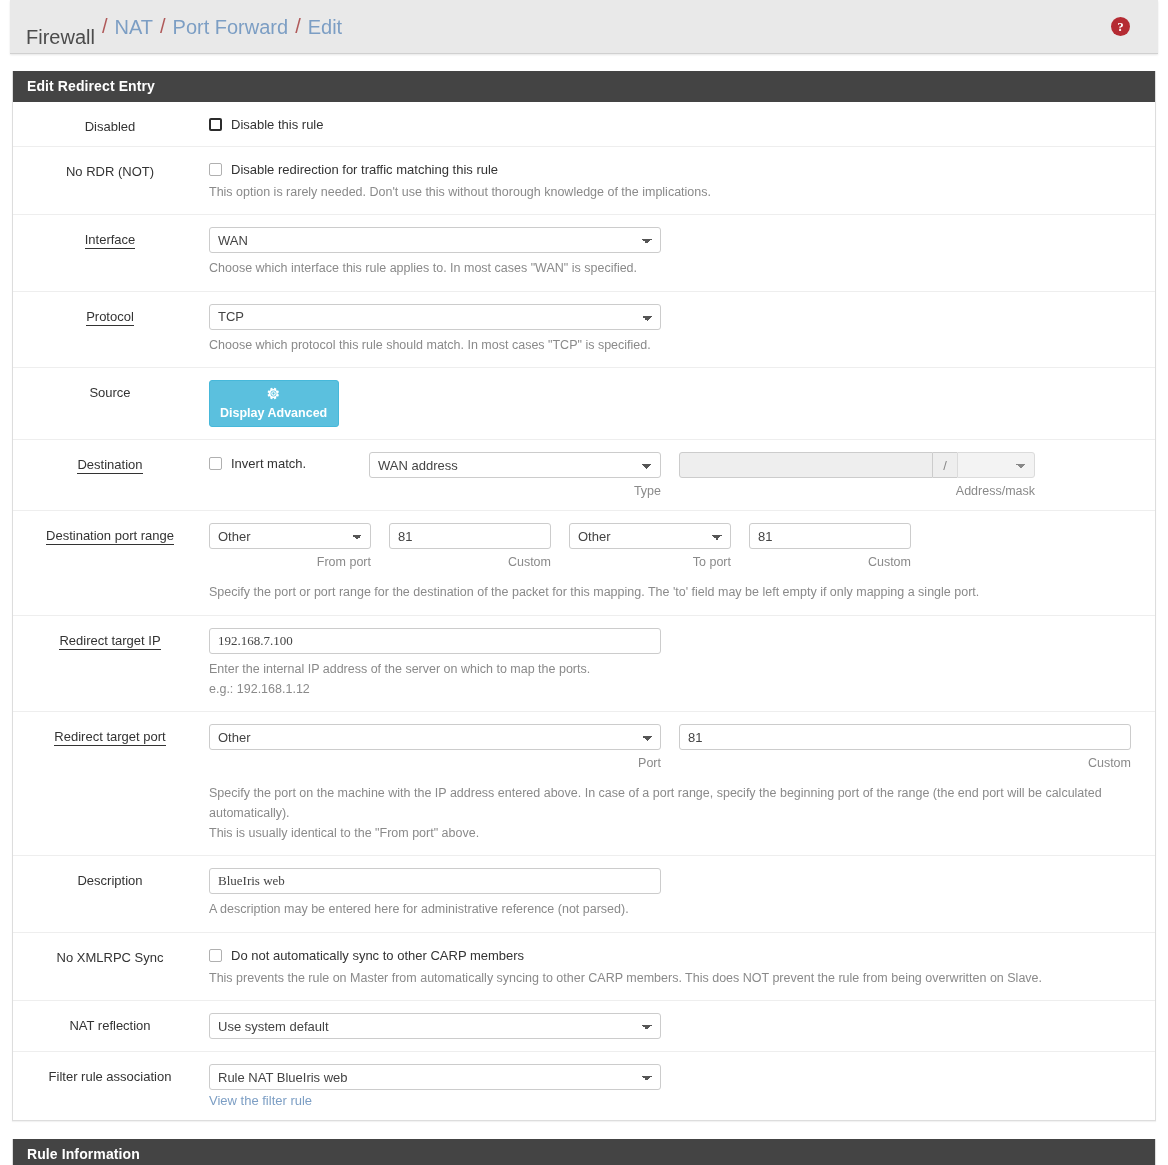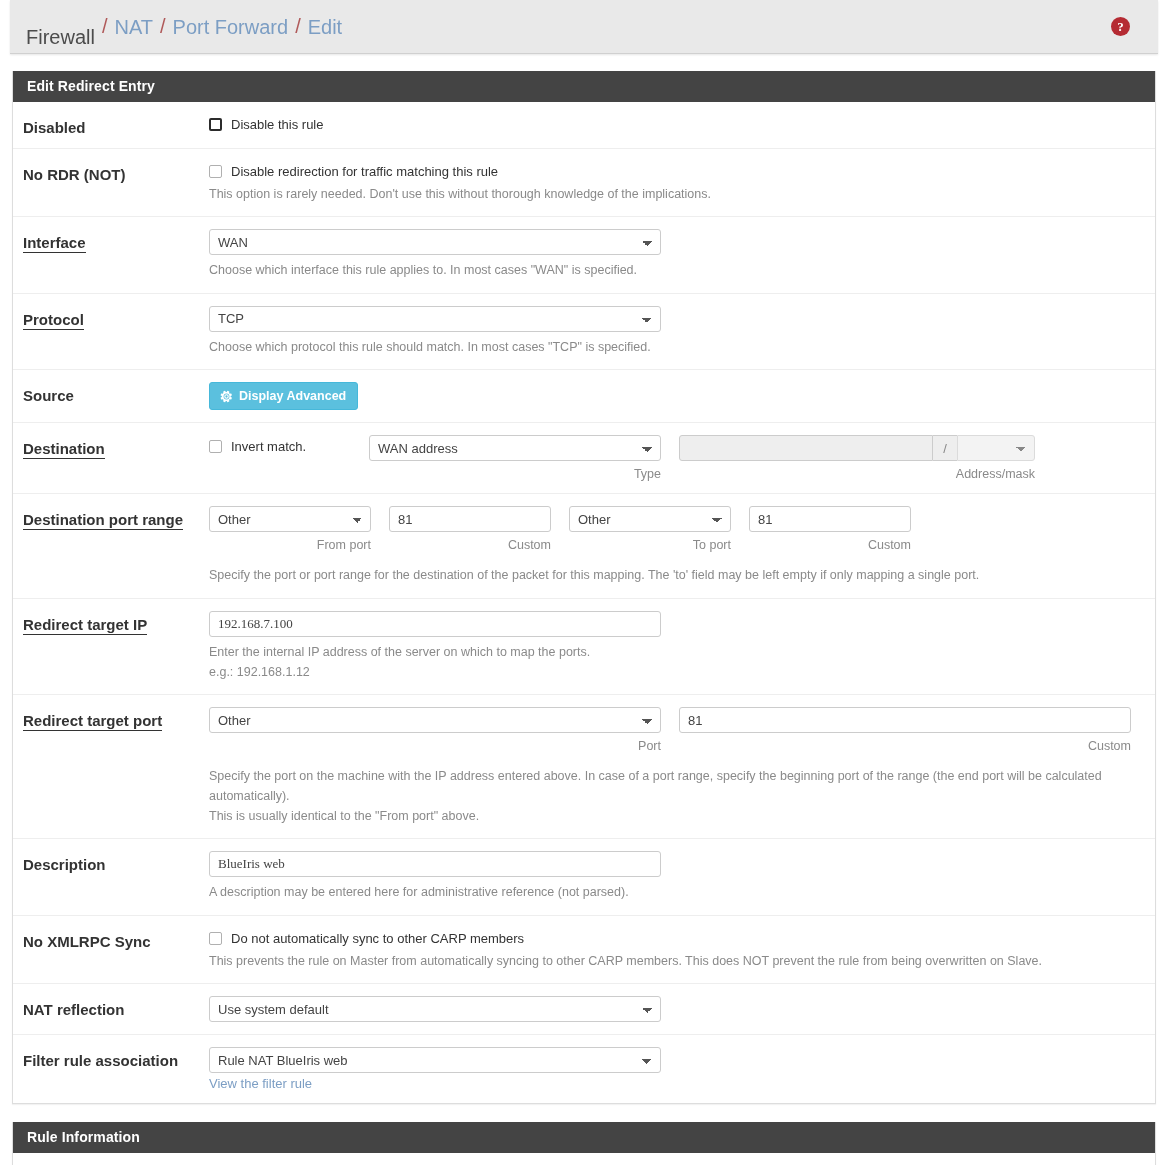--- a/index.html
+++ b/index.html
@@ -73,24 +73,24 @@
   .frow {
     display: flex;
     border-bottom: 1px solid #eeeeee;
     padding: 12px 0 12px 0;
     min-height: 42px;
   }
   .frow:last-child { border-bottom: none; }
   .flabel {
     width: 196px;
     flex: 0 0 196px;
-    text-align: left;
+    text-align: center;
     padding: 5px 12px 0 10px;
-    font-weight: bold;
-    font-size: 15px;
+    font-weight: normal;
+    font-size: 13px;
     color: #333333;
   }
   .flabel.req span { border-bottom: 1px solid #333333; padding-bottom: 1px; }
   .fcontrol { flex: 1; padding-right: 14px; }
 
   .helptext {
     color: #8a8a8a;
     font-size: 12.5px;
     line-height: 1.55;
     margin-top: 6px;
@@ -152,20 +152,21 @@
     align-items: center;
     gap: 6px;
     background: #5bc0de;
     border: 1px solid #46b8da;
     border-radius: 3px;
     color: #ffffff;
     font-size: 12.5px;
     font-weight: bold;
     padding: 6px 11px 6px 10px;
     cursor: pointer;
+    flex-direction: column;
   }
   .gear { width: 13px; height: 13px; display: block; }
 
   
   .colgroup { display: flex; align-items: flex-start; }
   .col { margin-right: 18px; }
   .col.last { margin-right: 0; }
   .sublabel {
     color: #8a8a8a;
     font-size: 12.5px;

